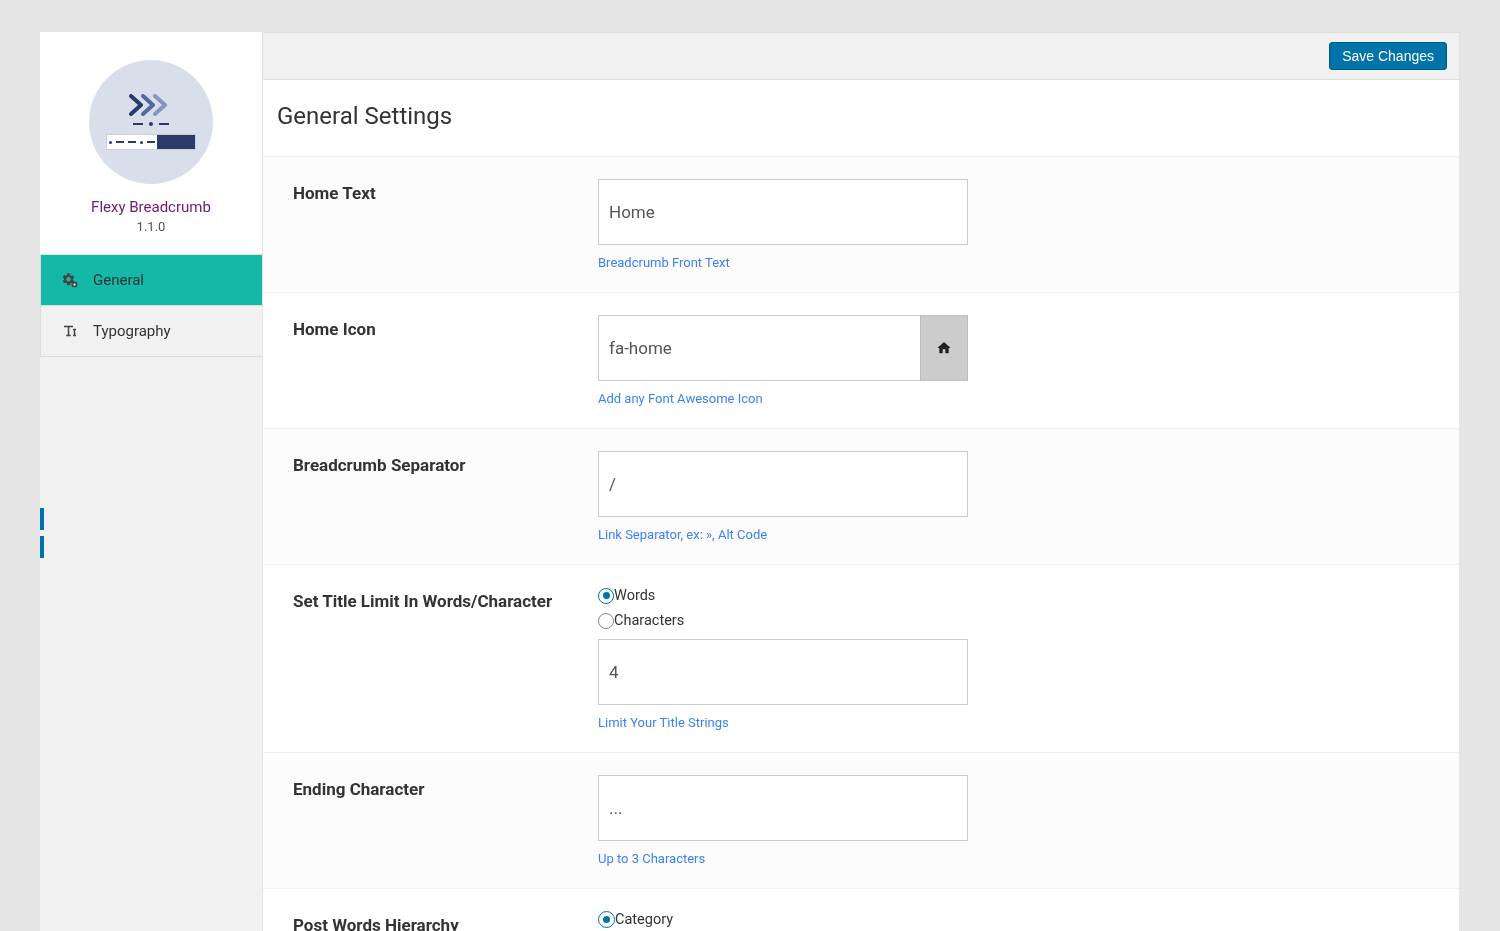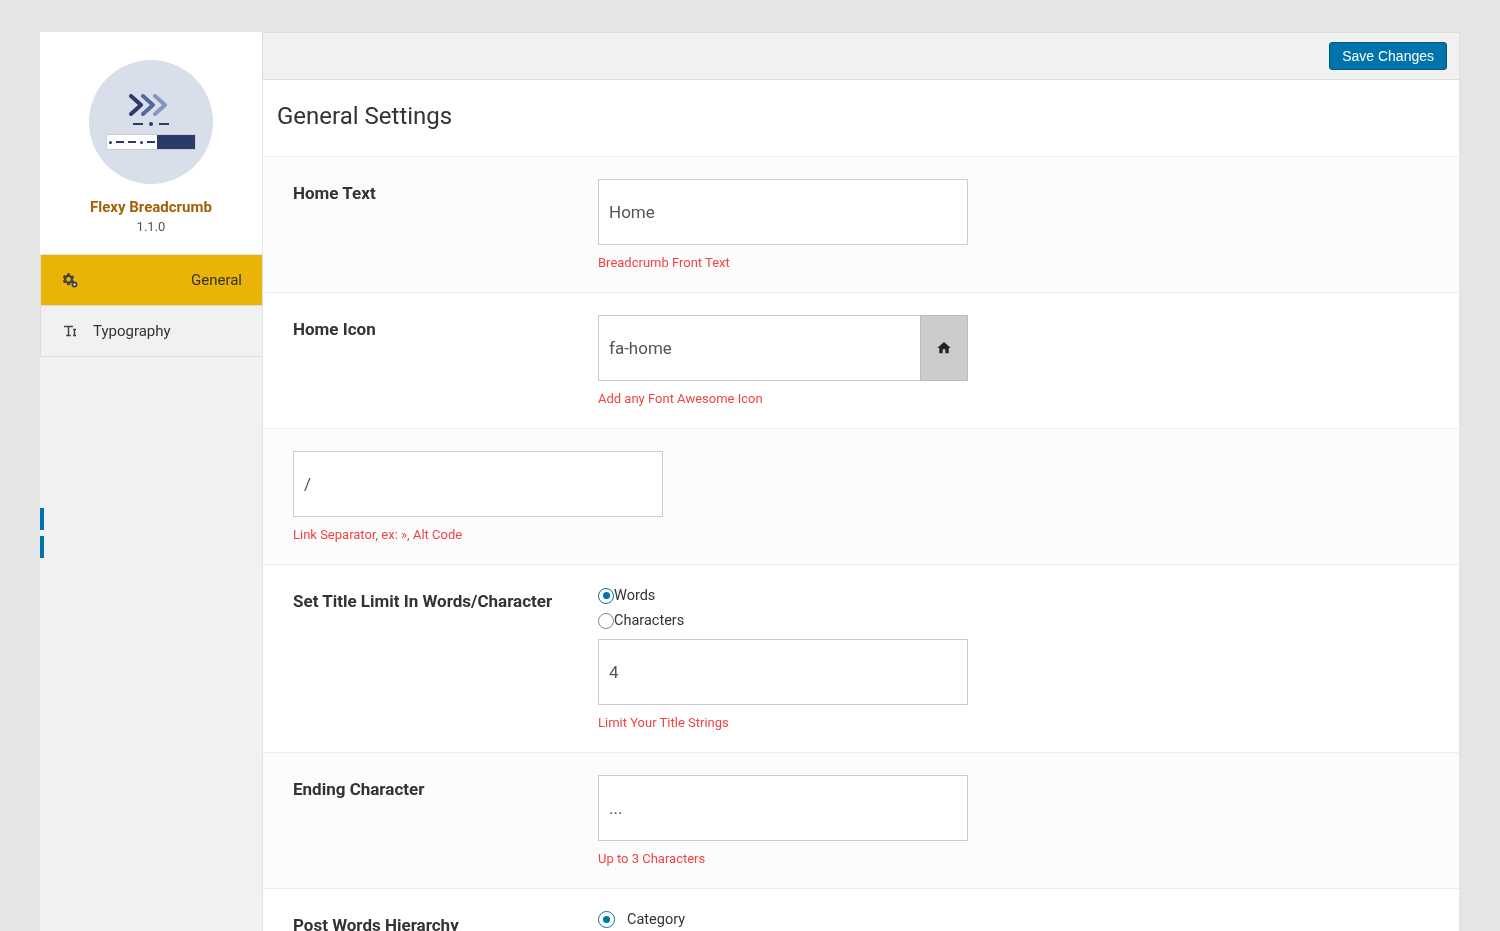--- a/index.html
+++ b/index.html
@@ -89,23 +89,23 @@
       border-radius: 50%;
       background: #2a3b6a;
       margin: 0 2px;
     }
     .logo-bar .end {
       background: #2a3b6a;
       height: 100%;
       flex: 1 1 auto;
     }
     .plugin-title {
-      font-weight: 700;
+      font-weight: 400;
       font-size: 15px;
-      color: #a16207;
+      color: #701a75;
       margin-bottom: 3px;
     }
     .plugin-version {
       font-size: 13px;
       color: #555;
     }
     .sidebar-nav {
       display: flex;
       flex-direction: column;
     }
@@ -114,23 +114,22 @@
       align-items: center;
       padding: 16px 20px;
       gap: 14px;
       cursor: pointer;
       font-size: 15px;
       color: #333;
       border-bottom: 1px solid #dcdcdc;
       border-left: 1px solid #dcdcdc;
     }
     .sidebar-item.active {
-      background: #eab308;
+      background: #14b8a6;
       font-weight: 400;
-      justify-content: space-between;
     }
     .sidebar-item .icon-slot {
       width: 18px;
       height: 18px;
       display: flex;
       align-items: center;
       justify-content: center;
     }
     .main {
       flex: 1;
@@ -211,21 +210,21 @@
     .input-addon {
       width: 48px;
       background: #ccc;
       display: flex;
       align-items: center;
       justify-content: center;
       border: 1px solid #bbb;
     }
     .field-desc {
       font-size: 13px;
-      color: #ef4444;
+      color: #3b82f6;
       margin-top: 10px;
     }
     .radio-group {
       display: flex;
       flex-direction: column;
       gap: 8px;
       margin-bottom: 10px;
     }
     .radio-option {
       display: flex;
@@ -248,21 +247,20 @@
       border-color: #0073aa;
     }
     .radio-custom.checked::after {
       content: "";
       width: 7px;
       height: 7px;
       border-radius: 50%;
       background: #0073aa;
     }
     .radio-group.large .radio-option {
-      gap: 12px;
     }
     .radio-group.large .radio-custom {
       width: 17px;
       height: 17px;
     }
     .select-mark {
       position: absolute;
       left: 0;
       top: 476px;
       width: 4px;
@@ -364,20 +362,23 @@
               <svg width="16" height="16" viewBox="0 0 24 24" fill="#222">
                 <path d="M12 3l10 9h-3v8h-5v-6h-4v6H5v-8H2l10-9z"></path>
               </svg>
             </div>
           </div>
           <div class="field-desc">Add any Font Awesome Icon</div>
         </div>
       </div>
 
       <div class="field-row">
+        <div class="field-label-col">
+          <div class="field-label">Breadcrumb Separator</div>
+        </div>
         <div class="field-control-col">
           <input type="text" class="text-input" value="/" style="">
           <div class="field-desc">Link Separator, ex: », Alt Code</div>
         </div>
       </div>
 
       <div class="field-row">
         <div class="field-label-col">
           <div class="field-label">Set Title Limit In Words/Character</div>
         </div>

